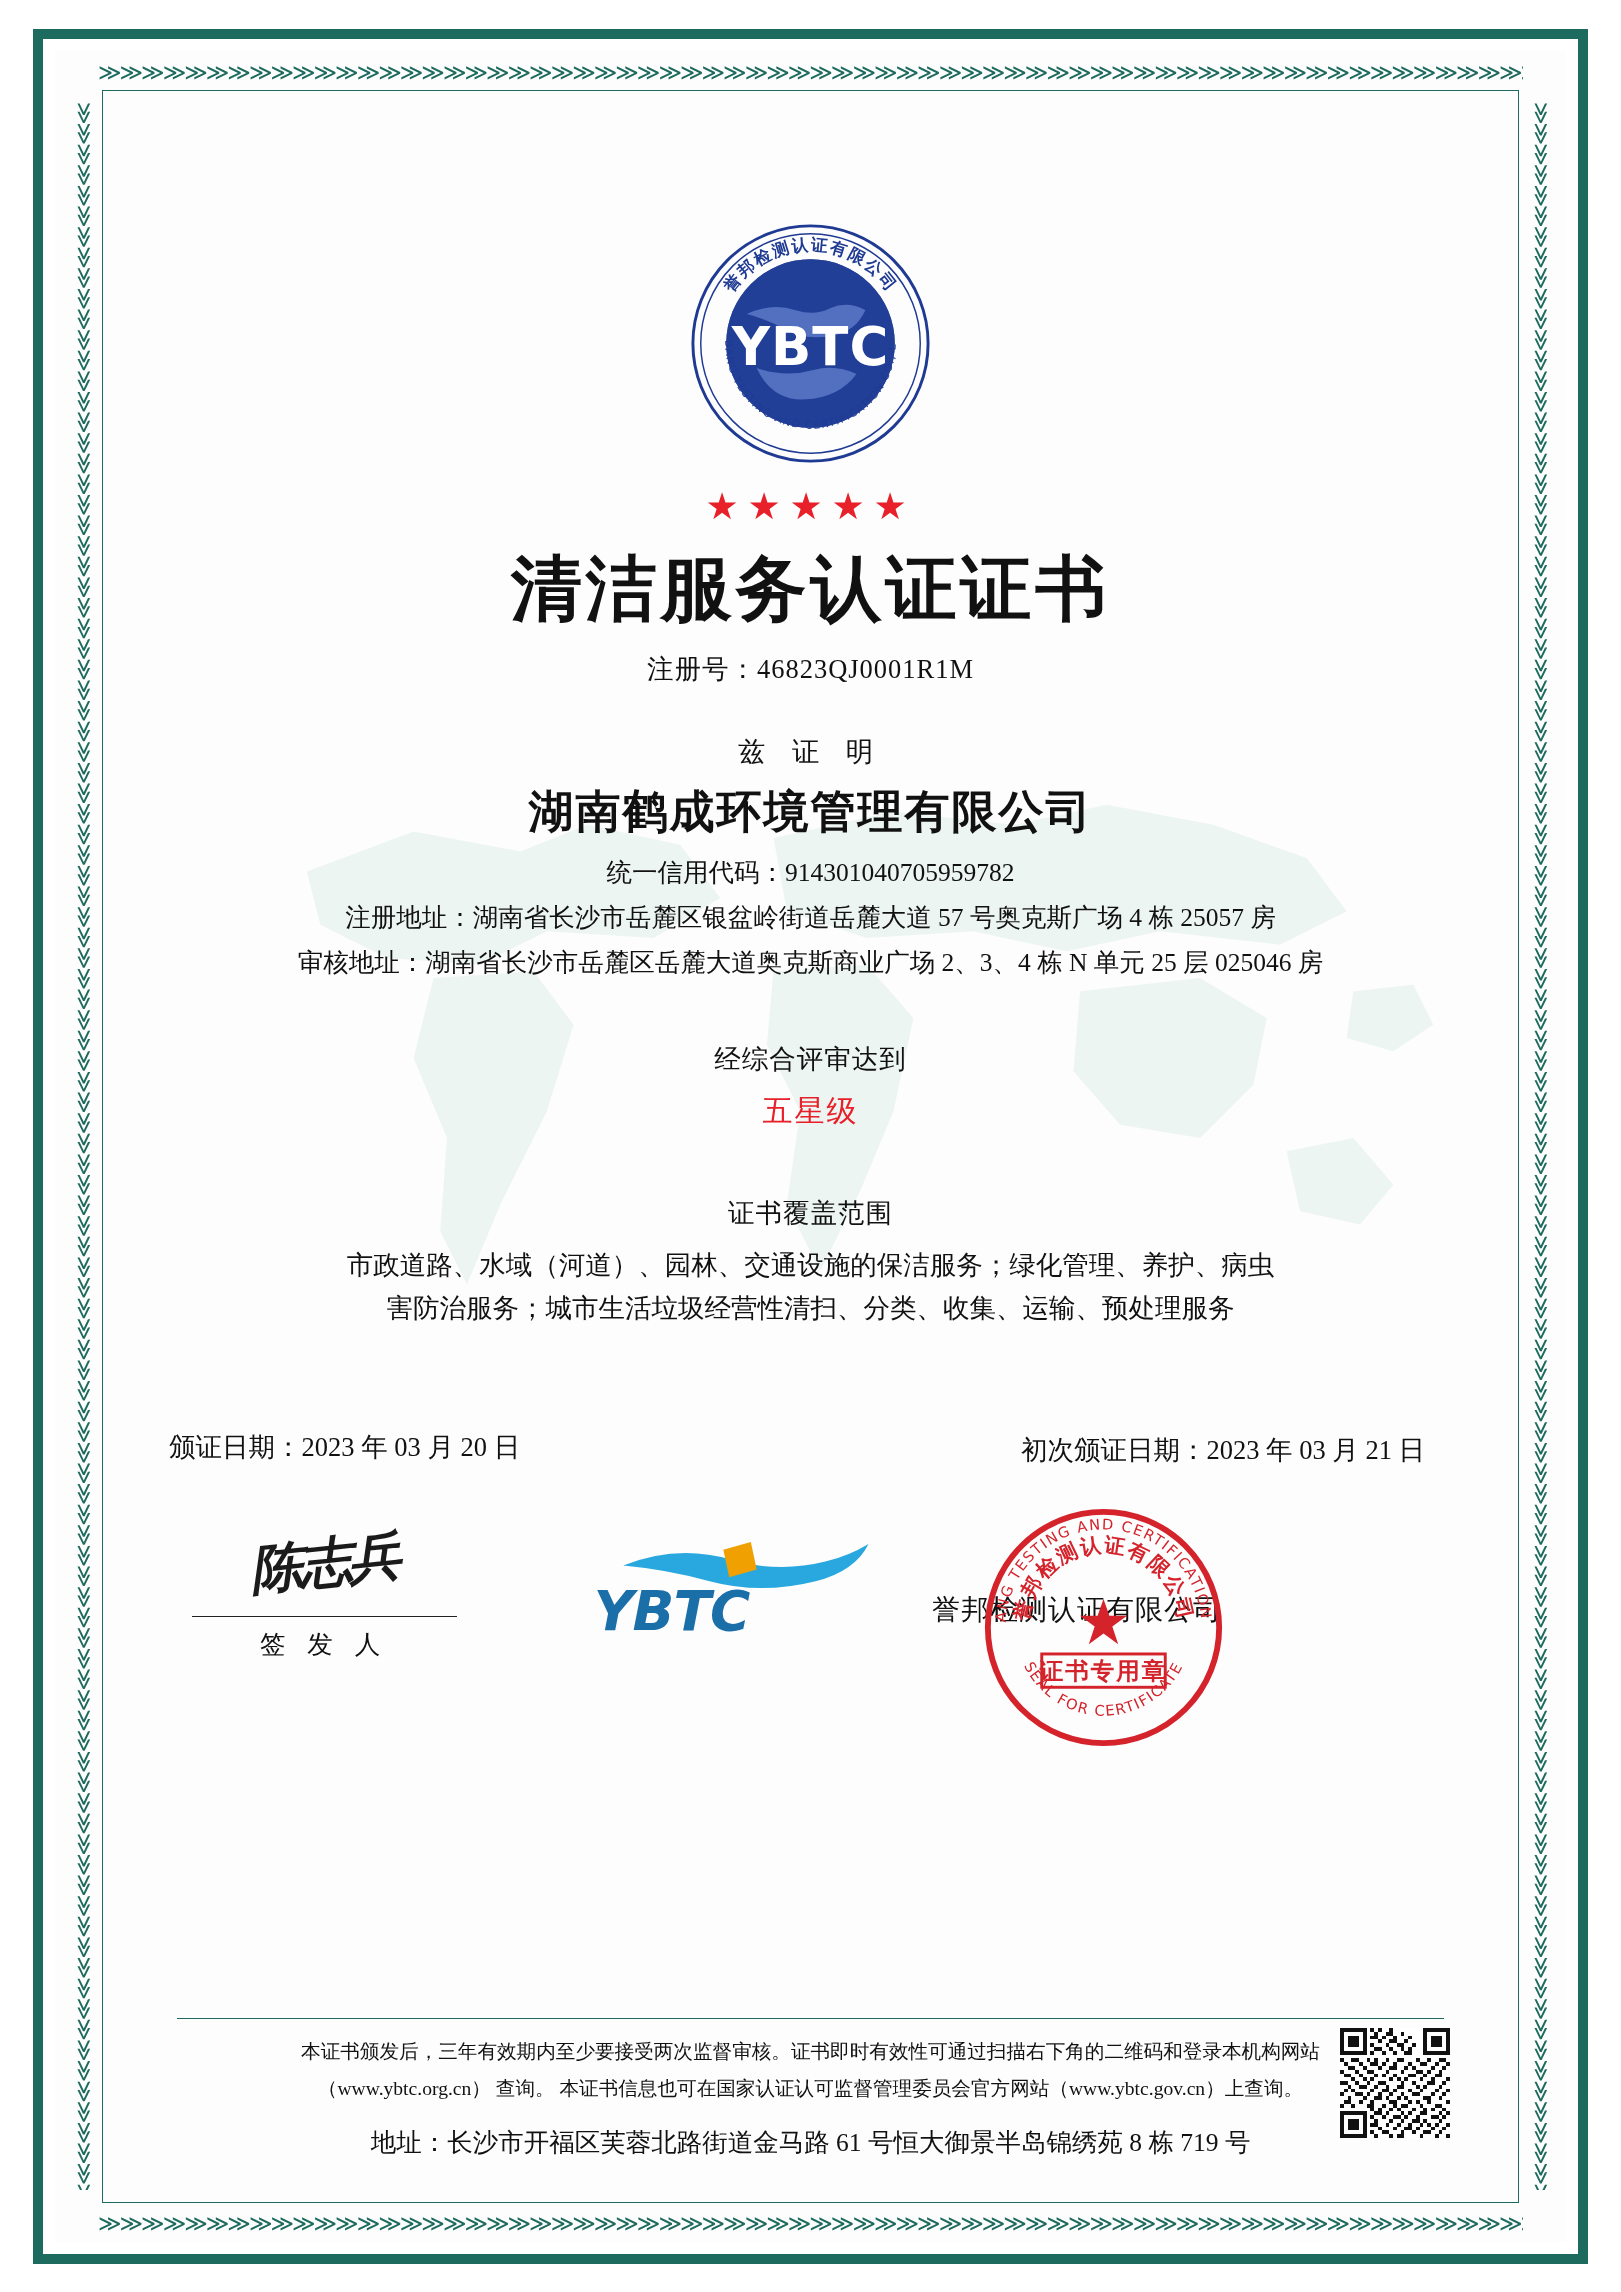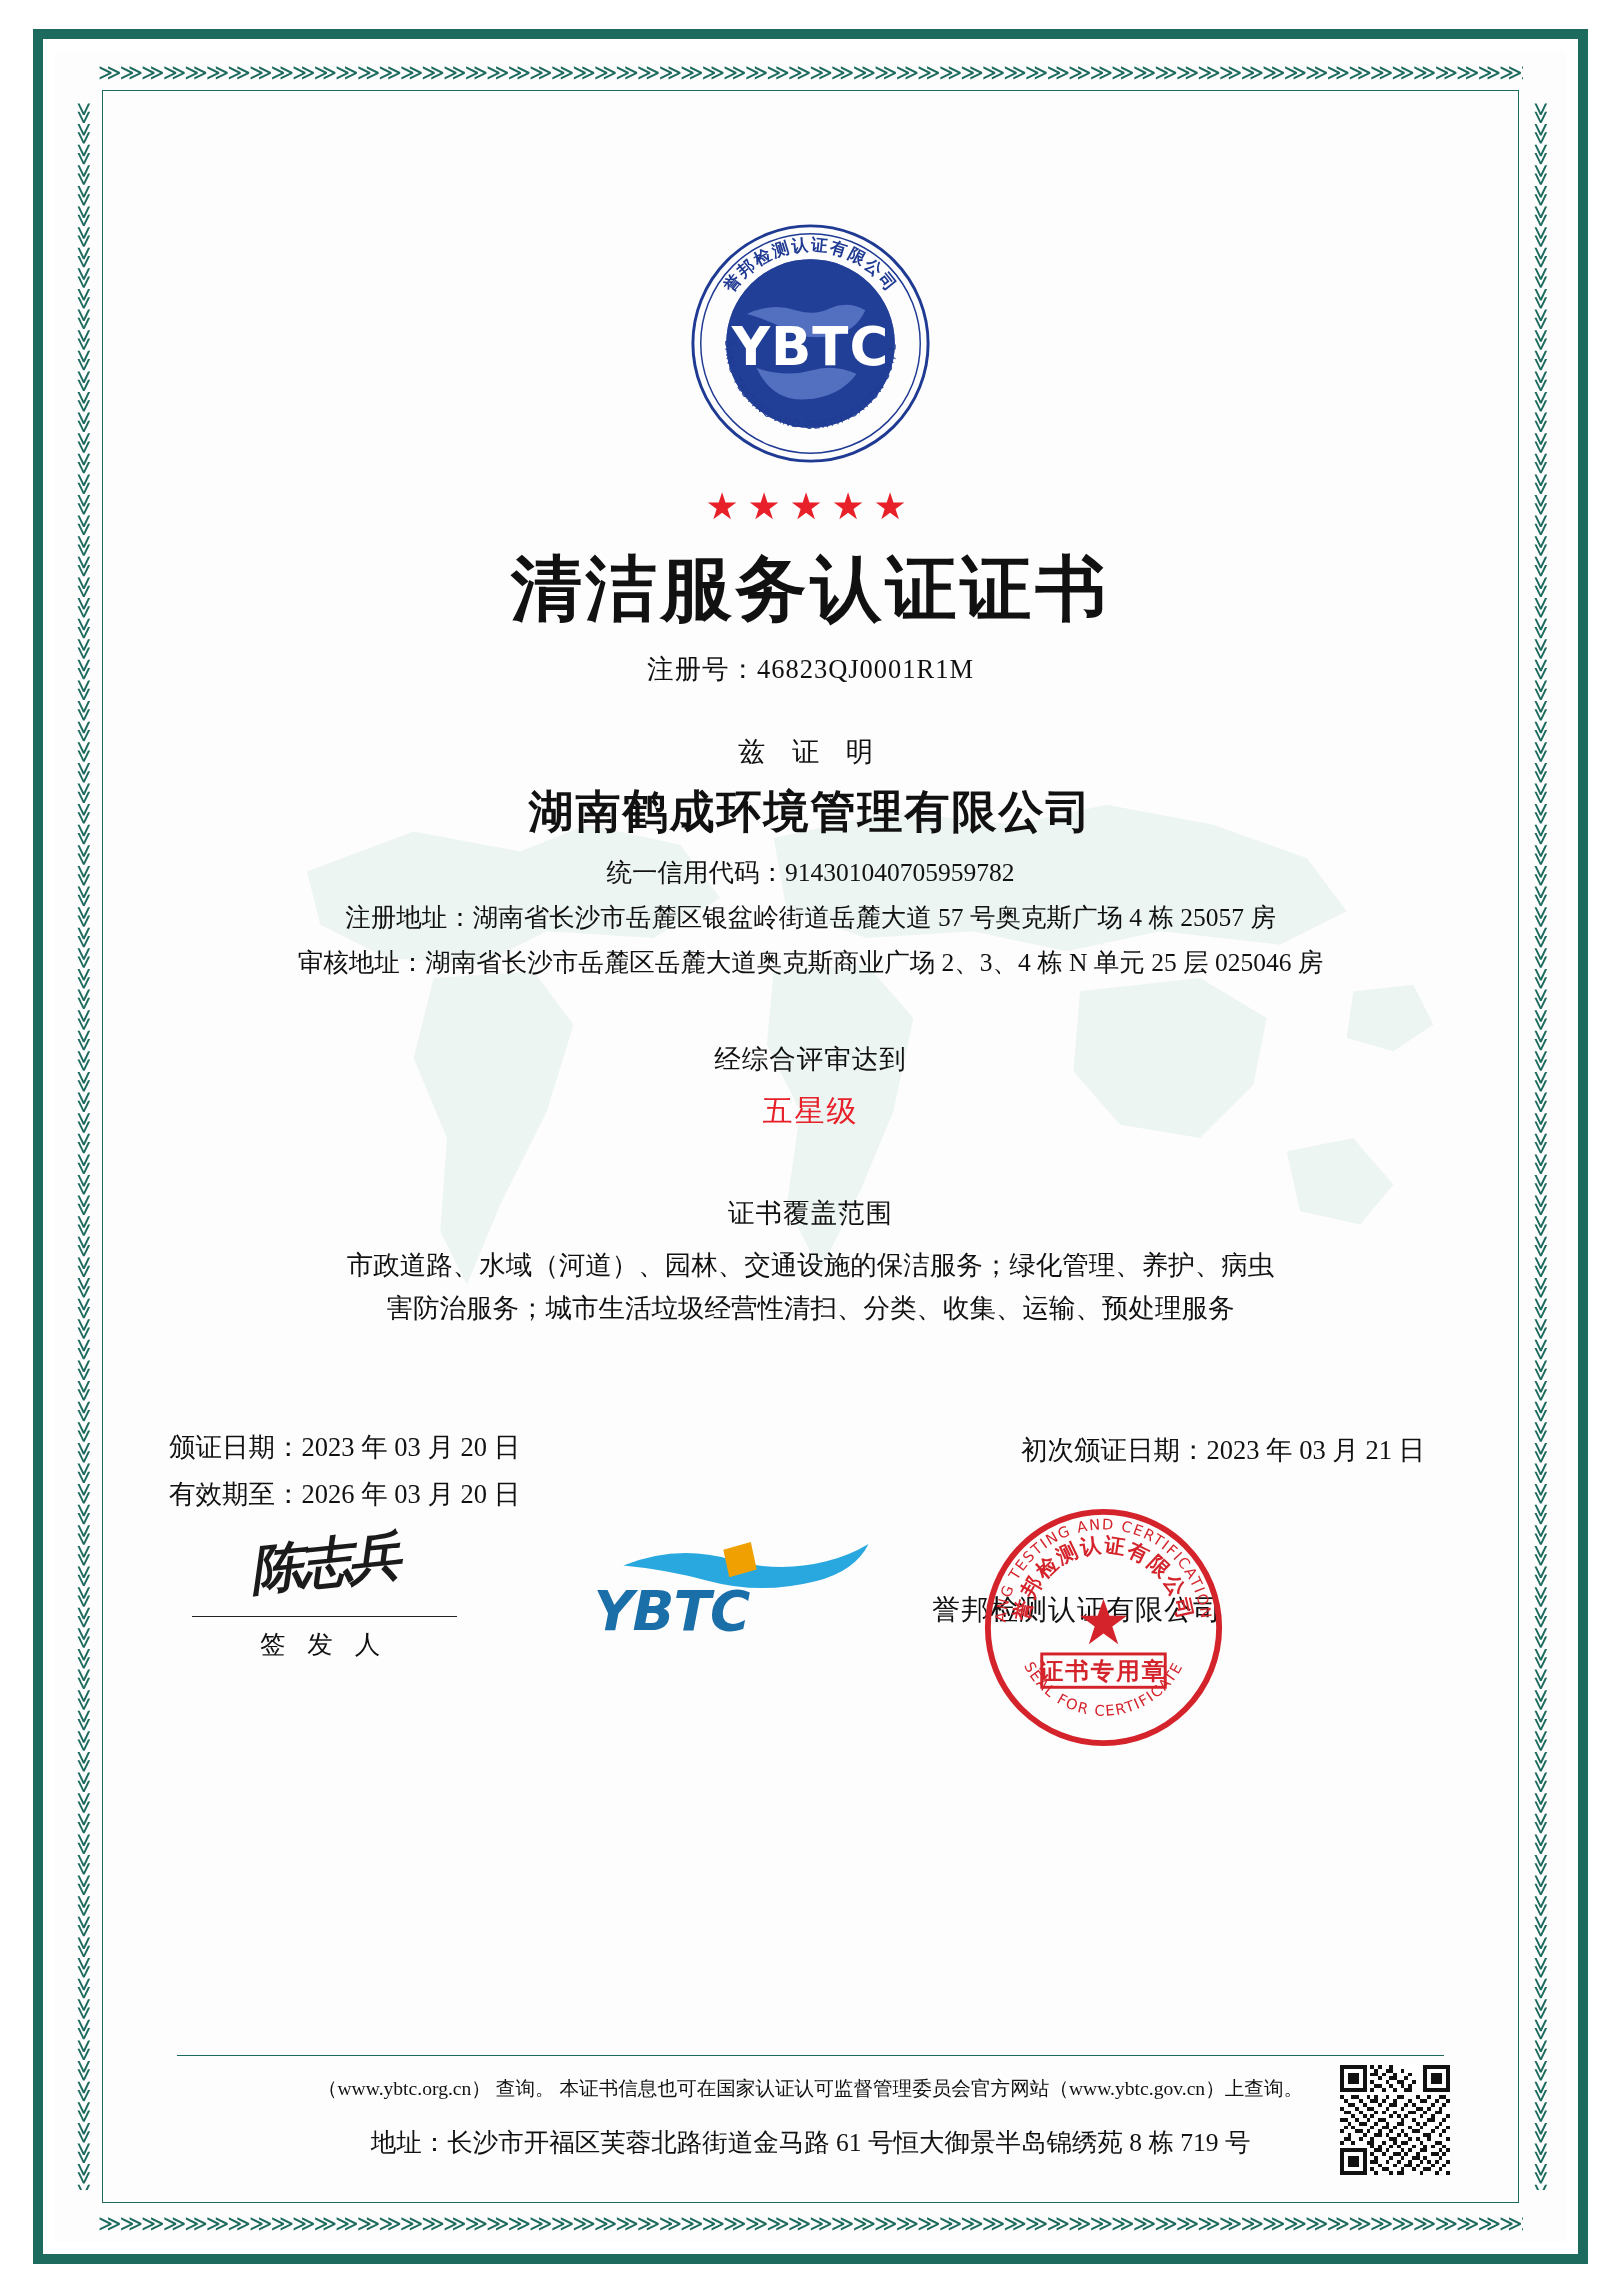--- a/index.html
+++ b/index.html
@@ -369,21 +369,20 @@
 
     <div class="sect-scope">
       <div class="block-label">证书覆盖范围</div>
       <div class="scope-text">市政道路、水域（河道）、园林、交通设施的保洁服务；绿化管理、养护、病虫</div>
       <div class="scope-text" style="margin-top:0">害防治服务；城市生活垃圾经营性清扫、分类、收集、运输、预处理服务</div>
     </div>
 
     <div class="dates">
       <div class="left">
         <div>颁证日期：2023 年 03 月 20 日</div>
-        <div>有效期至：2026 年 03 月 20 日</div>
       </div>
       <div class="right">初次颁证日期：2023 年 03 月 21 日</div>
     </div>
 
     <div class="sig-row">
 
       <div class="signature">
         <div class="sig-script">陈志兵</div>
         <div class="sig-line"></div>
         <div class="sig-label">签 发 人</div>
@@ -419,20 +418,21 @@
           <polygon points="125,96 131,113 149,113 134,124 140,142 125,131 110,142 116,124 101,113 119,113" fill="#d4232b"></polygon>
         </g>
         <rect x="62" y="152" width="126" height="34" fill="none" stroke="#d4232b" stroke-width="3"></rect>
         <text x="125" y="178" text-anchor="middle" font-family="DejaVu Sans, sans-serif" font-size="24" font-weight="bold" fill="#d4232b" letter-spacing="2">证书专用章</text>
       </svg>
 
     </div>
 
     <div class="footer">
       <div class="foot-rule"></div>
+      <div class="foot-text">本证书颁发后，三年有效期内至少要接受两次监督审核。证书即时有效性可通过扫描右下角的二维码和登录本机构网站</div>
       <div class="foot-text">（www.ybtc.org.cn） 查询。 本证书信息也可在国家认证认可监督管理委员会官方网站（www.ybtc.gov.cn）上查询。</div>
       <div class="foot-addr">地址：长沙市开福区芙蓉北路街道金马路 61 号恒大御景半岛锦绣苑 8 栋 719 号</div>
 
       <svg class="qr" viewBox="0 0 29 29" shape-rendering="crispEdges" xmlns="http://www.w3.org/2000/svg">
         <rect width="29" height="29" fill="#ffffff"></rect>
         <g fill="#111111">
           <rect x="0" y="0" width="7" height="1"></rect>
             <rect x="0" y="6" width="7" height="1"></rect>
           <rect x="0" y="0" width="1" height="7"></rect>
             <rect x="6" y="0" width="1" height="7"></rect>

